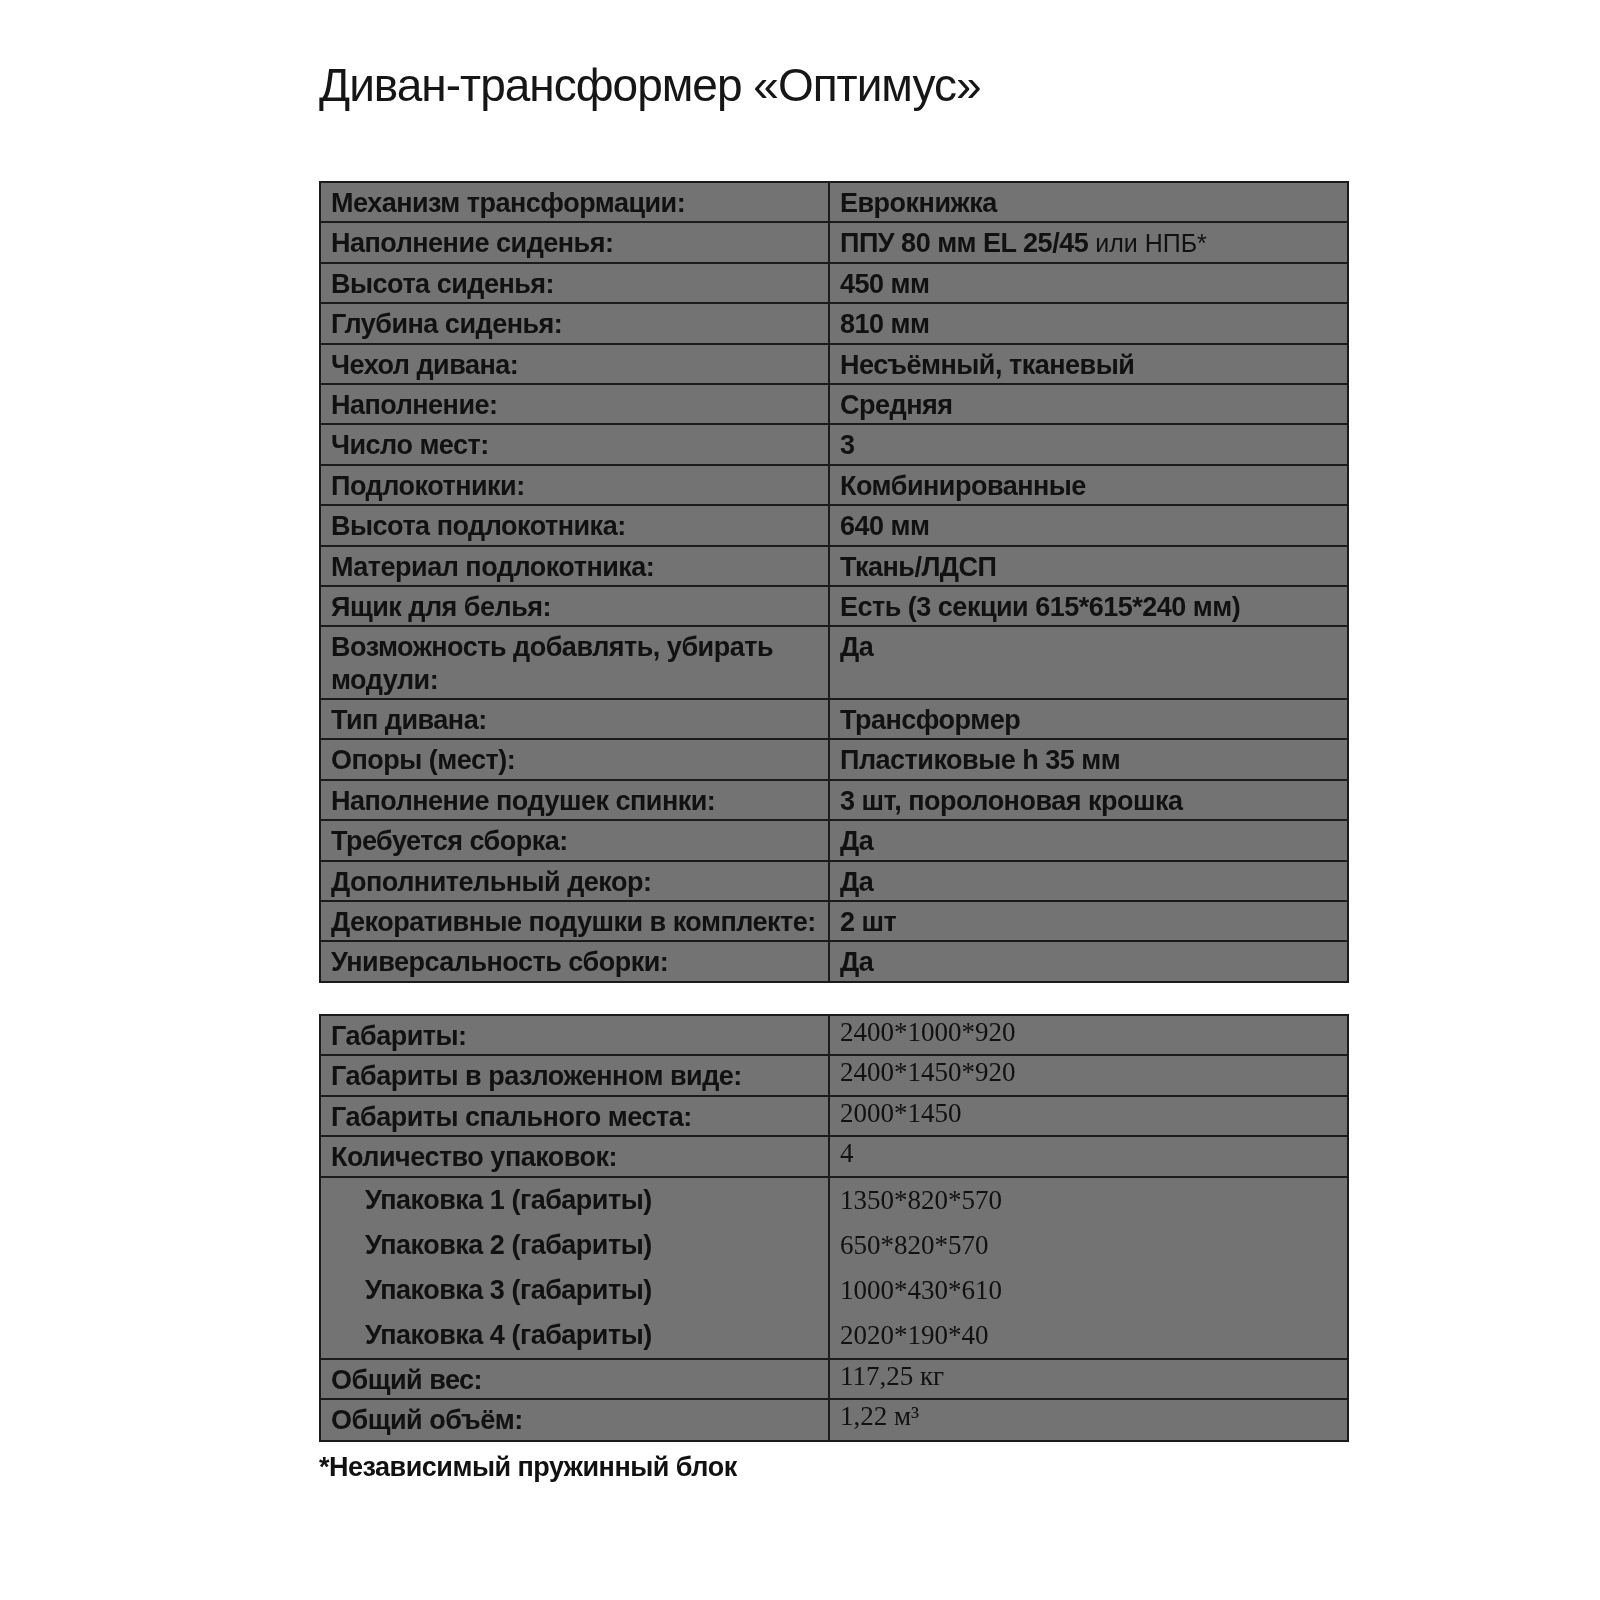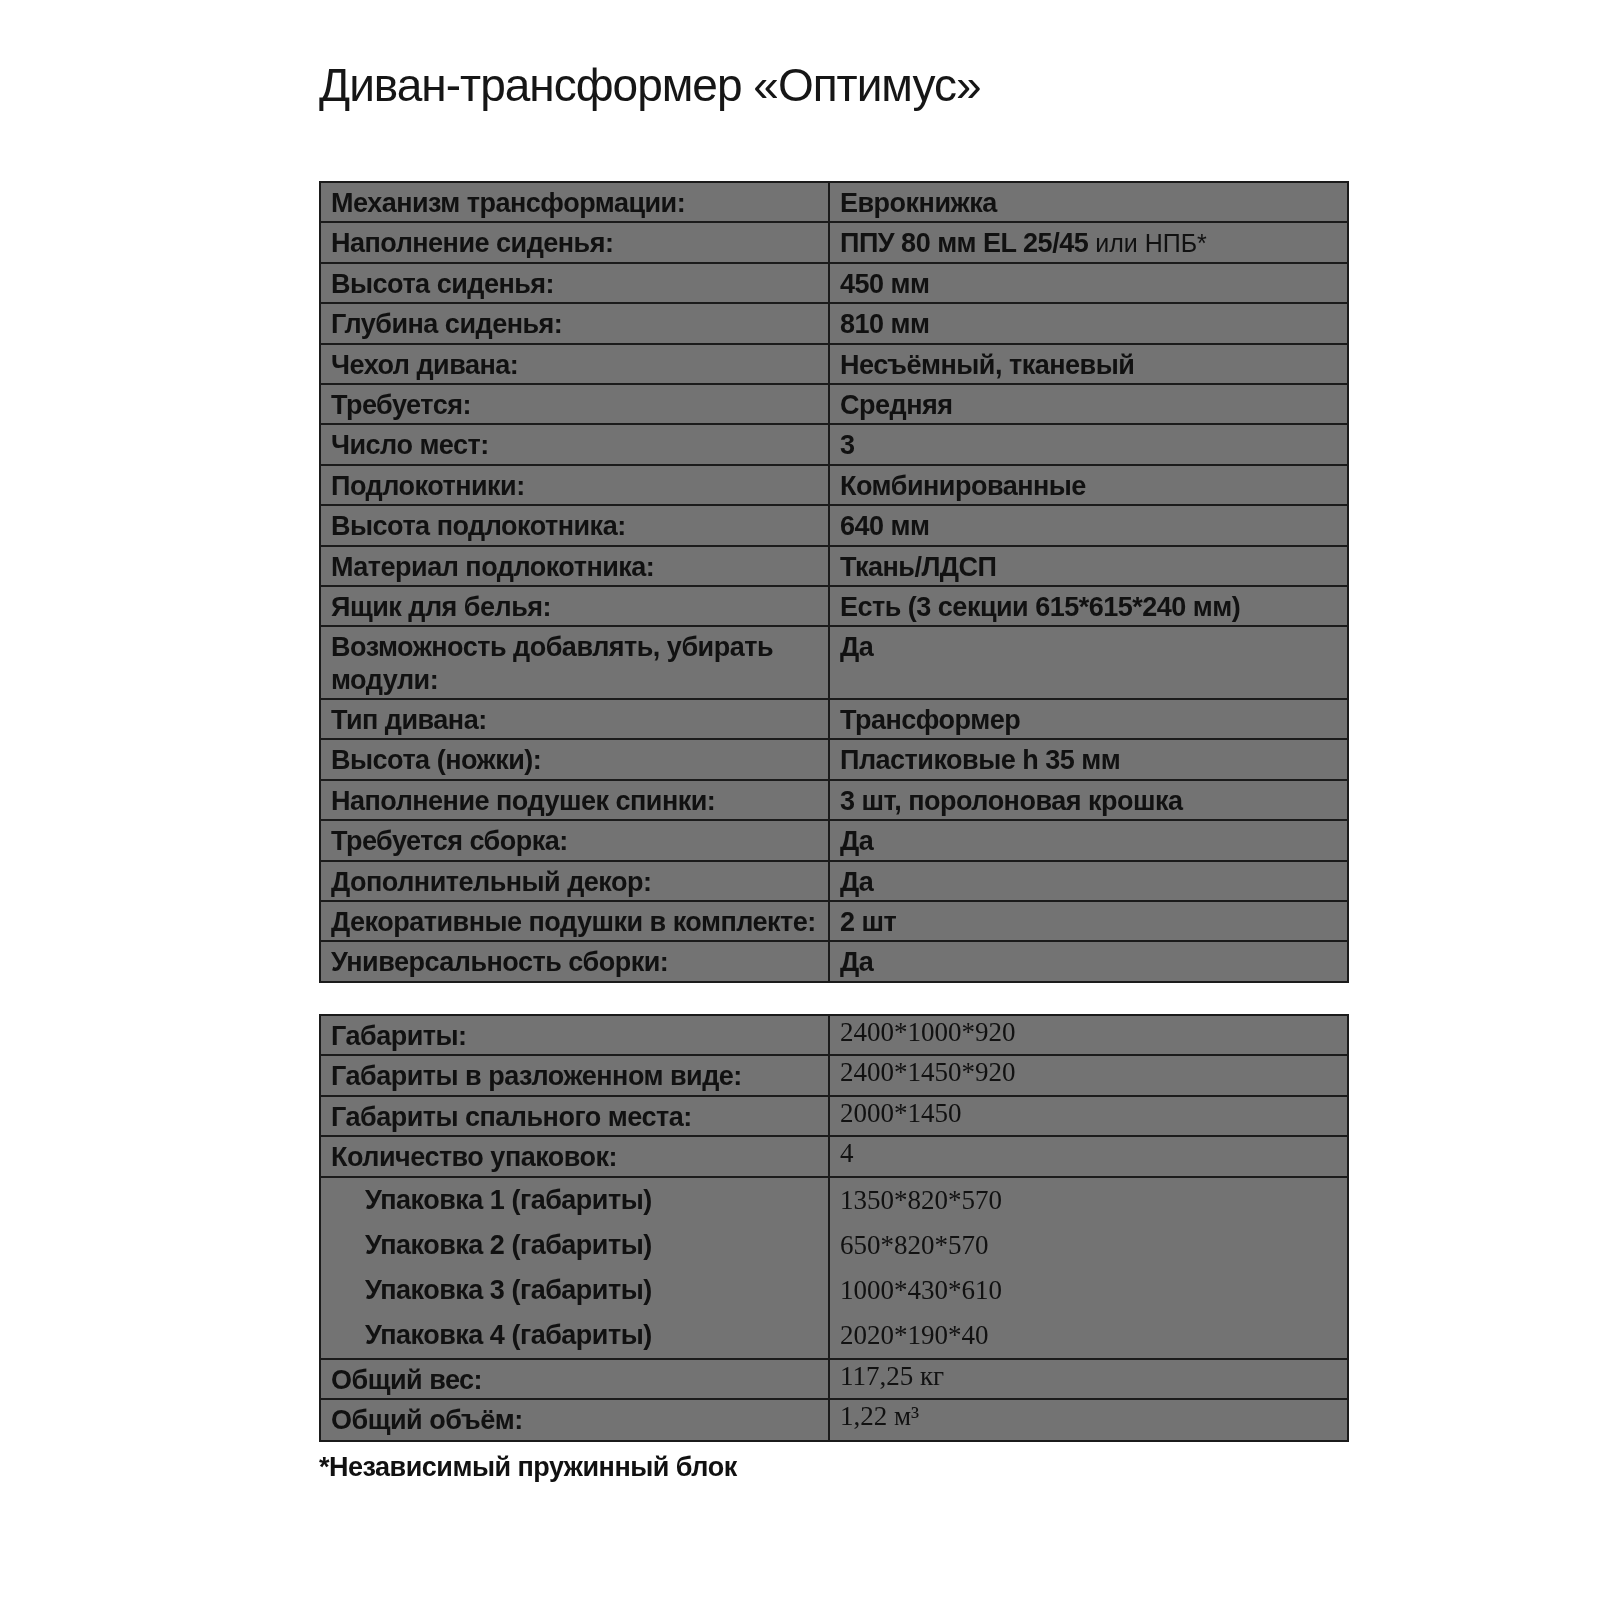--- a/index.html
+++ b/index.html
@@ -67,21 +67,21 @@
       </tr>
       <tr>
         <td>Глубина сиденья:</td>
         <td>810 мм</td>
       </tr>
       <tr>
         <td>Чехол дивана:</td>
         <td>Несъёмный, тканевый</td>
       </tr>
       <tr>
-        <td>Требуется:</td>
+        <td>Наполнение:</td>
         <td>Средняя</td>
       </tr>
       <tr>
         <td>Число мест:</td>
         <td>3</td>
       </tr>
       <tr>
         <td>Подлокотники:</td>
         <td>Комбинированные</td>
       </tr>
@@ -99,21 +99,21 @@
       </tr>
       <tr class="xtall">
         <td>Возможность добавлять, убирать модули:</td>
         <td>Да</td>
       </tr>
       <tr>
         <td>Тип дивана:</td>
         <td>Трансформер</td>
       </tr>
       <tr>
-        <td>Высота (ножки):</td>
+        <td>Опоры (мест):</td>
         <td>Пластиковые h 35 мм</td>
       </tr>
       <tr>
         <td>Наполнение подушек спинки:</td>
         <td>3 шт, поролоновая крошка</td>
       </tr>
       <tr>
         <td>Требуется сборка:</td>
         <td>Да</td>
       </tr>

